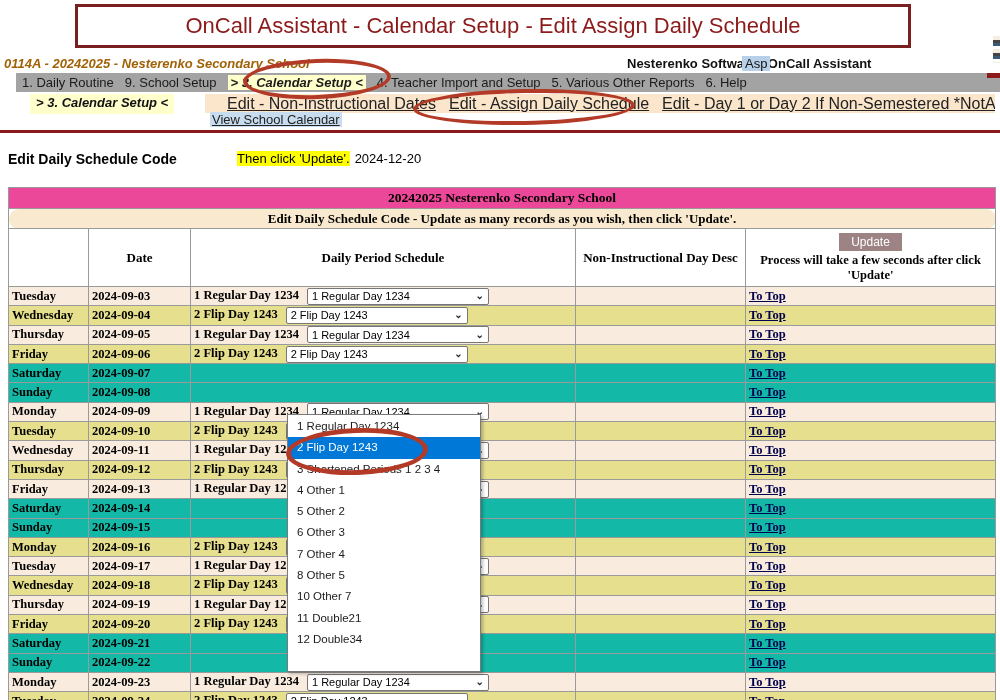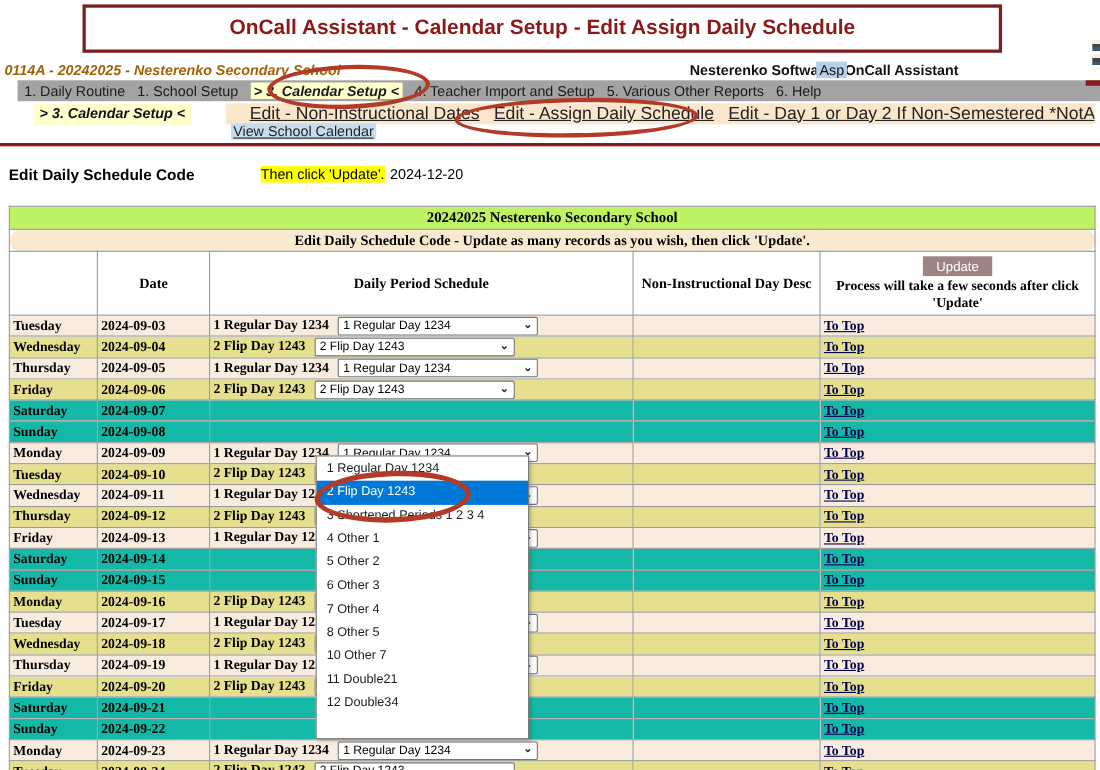--- a/index.html
+++ b/index.html
@@ -5,21 +5,21 @@
   html,body{margin:0;padding:0;}
   body{
     width:1000px;height:700px;overflow:hidden;position:relative;
     background:#ffffff;font-family:"Liberation Sans",sans-serif;
   }
   
   .banner{
     position:absolute;left:75px;top:4px;width:830px;height:38px;
     border:3px solid #7a1f1f;display:flex;align-items:center;justify-content:center;
   }
-  .banner-title{font-weight:bold;font-size:19px;color:#8c1a1a;white-space:nowrap;}
+  .banner-title{font-weight:normal;font-size:22px;color:#8c1a1a;white-space:nowrap;}
   
   .info-line{position:absolute;left:0;top:56px;width:1000px;height:18px;font-size:13px;}
   .school-code{position:absolute;left:4px;top:0;font-weight:bold;font-style:italic;color:#a16207;white-space:nowrap;}
   .software-label{position:absolute;left:627px;top:0;font-weight:bold;color:#111;white-space:nowrap;}
   .asp-label{position:absolute;left:742px;top:0;background:#b8cfe9;padding:0 3px;color:#111;}
   
   .menu-bar{
     position:absolute;left:16px;top:73px;width:1000px;height:19px;background:#a3a3a3;
     font-size:13px;color:#1b1b1b;white-space:nowrap;padding-left:6px;box-sizing:border-box;
     display:flex;align-items:center;
@@ -51,21 +51,21 @@
   .page-heading{position:absolute;left:8px;top:151px;font-weight:bold;font-size:14px;color:#000;}
   .heading-instr{position:absolute;left:237px;top:151px;font-size:13px;color:#000;}
   .hl-yellow{background:#ffff00;}
   .cur-date{margin-left:5px;}
   
   table.sched{
     position:absolute;left:8px;top:187px;width:987px;border-collapse:collapse;table-layout:fixed;
     font-family:"Liberation Serif",serif;font-size:12.5px;color:#000;
   }
   table.sched td,table.sched th{border:1px solid #9a9a9a;padding:0 3px;overflow:hidden;white-space:nowrap;}
-  tr.hdr1 td{background:#bef264;font-weight:bold;font-size:13.5px;text-align:center;height:20px;margin-top:40px;}
+  tr.hdr1 td{background:#ec4899;font-weight:bold;font-size:13.5px;text-align:center;height:20px;margin-top:40px;}
   tr.hdr2 td{background:#f9e9ce;font-weight:bold;font-size:13px;text-align:center;height:19px;border-radius:10px;}
   tr.colhdr td{background:#ffffff;font-weight:bold;font-size:13px;text-align:center;height:57px;vertical-align:middle;white-space:normal;}
   .upd-btn{
     display:inline-block;background:#9d8383;color:#ffffff;border:none;
     font-family:"Liberation Sans",sans-serif;font-size:12px;padding:2px 12px;margin-bottom:2px;cursor:pointer;
   }
   .upd-note{font-weight:bold;font-size:12.5px;line-height:1.15;}
   tr.drow td{height:18.3px;}
   tr.row-regular td{background:#f9ecdf;}
   tr.row-flip td{background:#e6df8e;}
@@ -101,21 +101,21 @@
 </div>
 
 <div class="info-line">
   <span class="school-code">0114A - 20242025 - Nesterenko Secondary School</span>
   <span class="software-label">Nesterenko Software - OnCall Assistant</span>
   <span class="asp-label">Asp</span>
 </div>
 
 <div class="menu-bar">
     <span class="menu-item">1. Daily Routine</span>
-    <span class="menu-item">1. School Setup</span>
+    <span class="menu-item">9. School Setup</span>
     <span class="menu-item active">&gt; 3. Calendar Setup &lt;</span>
     <span class="menu-item">4. Teacher Import and Setup</span>
     <span class="menu-item">5. Various Other Reports</span>
     <span class="menu-item">6. Help</span>
   </div>
 
 <span class="submenu-label">&gt; 3. Calendar Setup &lt;</span>
 <div class="submenu-links">
     <span class="sublink">Edit - Non-Instructional Dates</span>
     <span class="sublink">Edit - Assign Daily Schedule</span>

